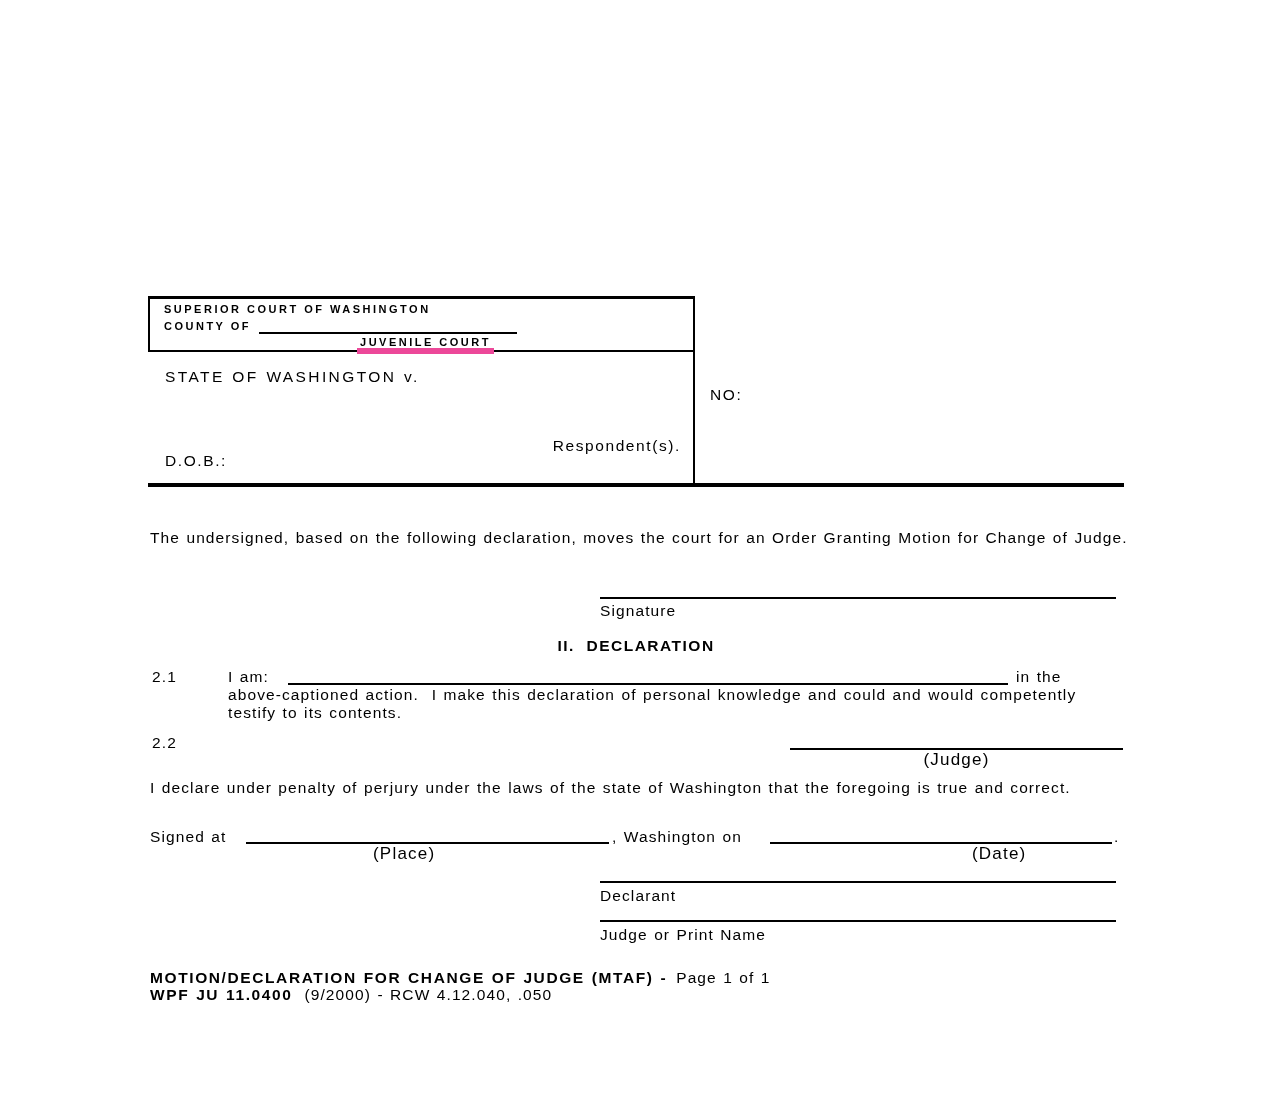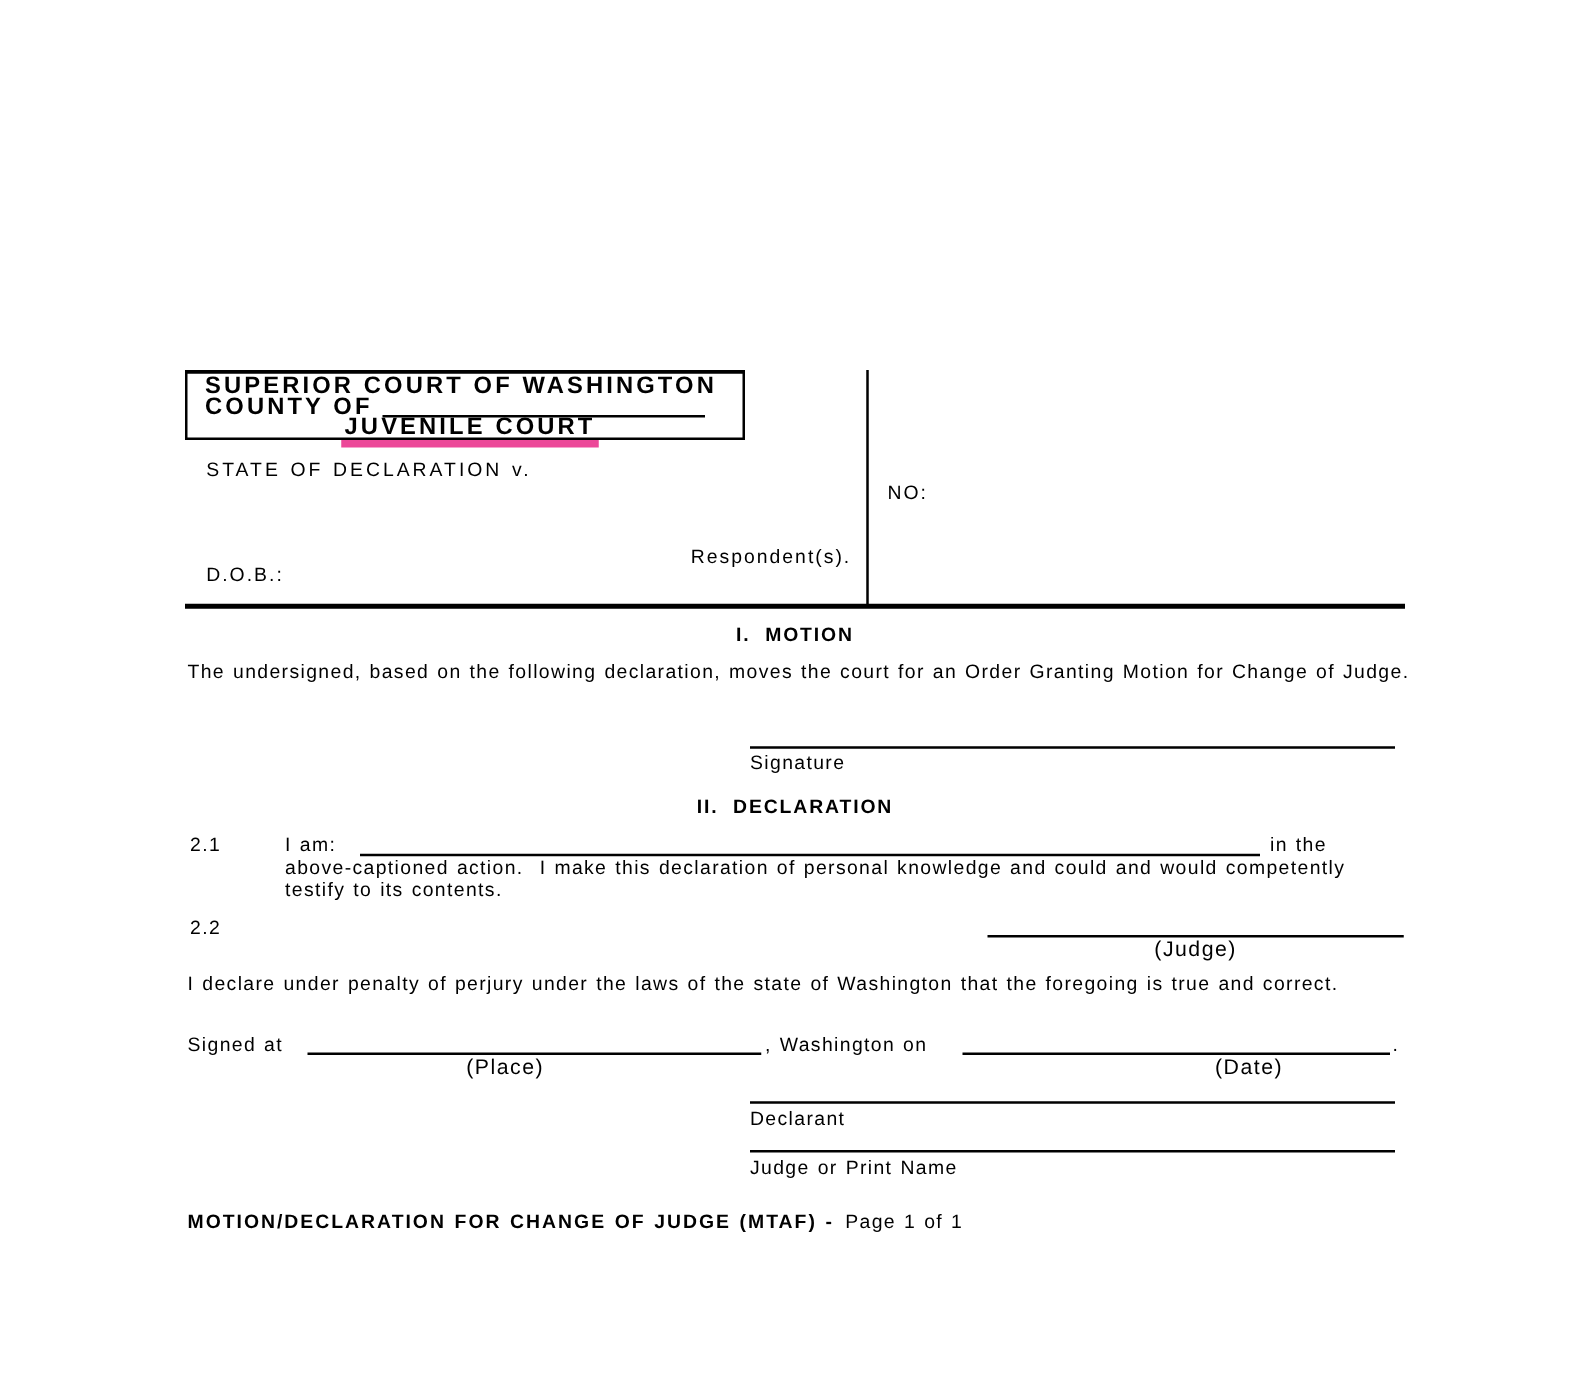--- a/index.html
+++ b/index.html
@@ -39,26 +39,26 @@
     letter-spacing: 1.5px;
     white-space: pre;
   }
   .hline { position: absolute; height: 2px; background: #000; }
   .small { font-size: 17px; letter-spacing: 1.2px; }
 
   
   .court-box {
     position: absolute;
     left: 148px; top: 296px;
-    width: 448px; height: 56px;
+    width: 547px; height: 56px;
     border: 2px solid #000;
     border-top-width: 3px;
     padding: 2px 6px 0 14px;
     font-weight: bold;
-    font-size: 19px;
+    font-size: 11px;
     letter-spacing: 2.5px;
     line-height: 16.5px;
   }
   .cb-line2 { display: flex; align-items: flex-end; }
   .county-blank {
     display: inline-block;
     width: 258px; height: 15px;
     border-bottom: 2px solid #000;
     margin-left: 8px;
   }
@@ -117,27 +117,26 @@
       <span class="county-blank"></span>
     </div>
     <div class="cb-line3">
       <span class="u">JUVENILE COURT</span>
     </div>
   </div>
 
   <div class="vline"></div>
   <div class="thickline"></div>
 
-  <div class="t plaintiff">STATE OF DECLARATION v.</div>
+  <div class="t plaintiff">STATE OF WASHINGTON v.</div>
   <div class="t respondent">Respondent(s).</div>
   <div class="t dob">D.O.B.:</div>
 
   <div class="t caseno">NO:</div>
 
-  <div class="heading h-motion">I.  MOTION</div>
   <div class="para motion-body">The undersigned, based on the following declaration, moves the court for an Order Granting Motion for Change of Judge.</div>
 
   <div class="hline" style="left:600px; top:597px; width:516px;"></div>
   <div class="t sig1-label">Signature</div>
 
   <div class="heading h-decl">II.  DECLARATION</div>
 
   <div class="t num-21">2.1</div>
   <div class="t iam">I am:</div>
   <div class="hline" style="left:288px; top:683px; width:720px;"></div>
@@ -157,14 +156,15 @@
   <div class="t period">.</div>
   <div class="t small cap-place">(Place)</div>
   <div class="t small cap-date">(Date)</div>
 
   <div class="hline" style="left:600px; top:881px; width:516px;"></div>
   <div class="t decl-label">Declarant</div>
   <div class="hline" style="left:600px; top:920px; width:516px;"></div>
   <div class="t print-label">Judge or Print Name</div>
 
   <div class="t f-line1"><span class="f-bold">MOTION/DECLARATION FOR CHANGE OF JUDGE (MTAF) -</span><span class="f-gap">Page 1 of 1</span></div>
+  <div class="t f-line2"><span class="f-bold">WPF JU 11.0400</span><span class="f-gap2">(9/2000) - RCW 4.12.040, .050</span></div>
 
 </div>
 
 </body></html>

